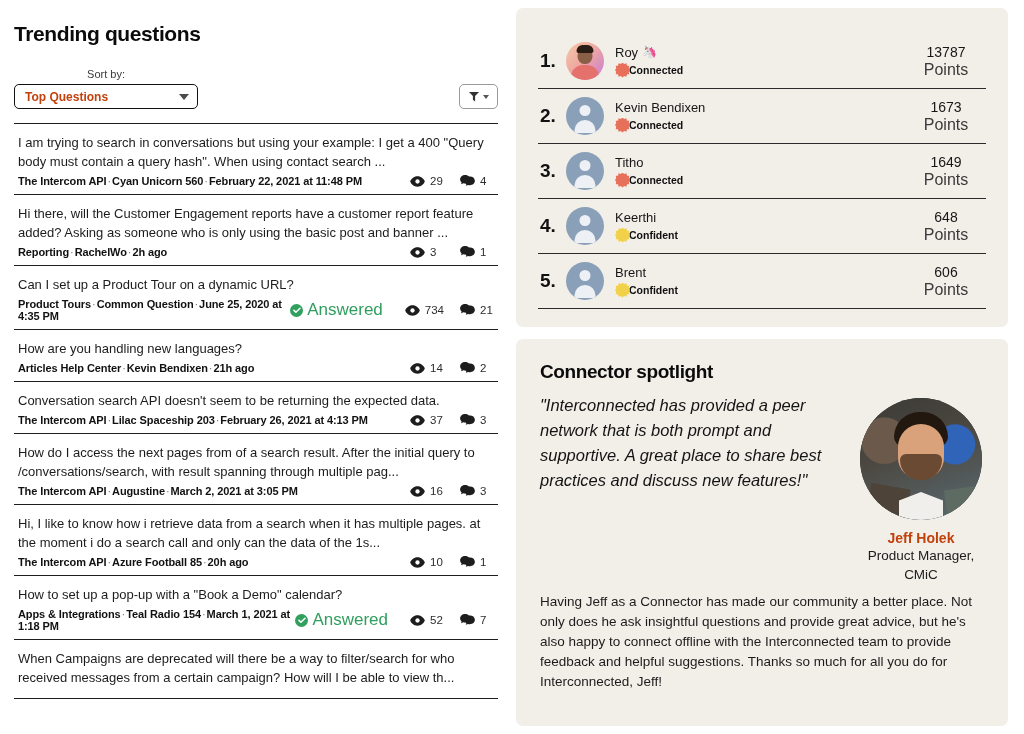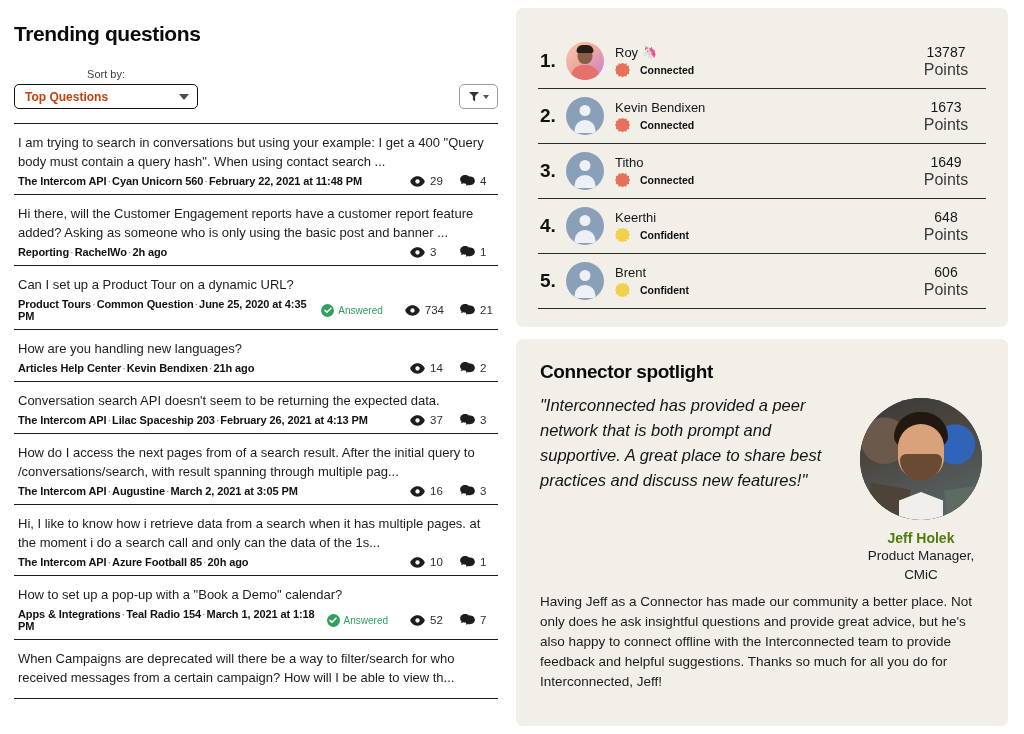--- a/index.html
+++ b/index.html
@@ -94,21 +94,21 @@
   .q-meta {
     font-size: 11px;
     font-weight: bold;
     color: #111;
     letter-spacing: -0.1px;
   }
   .q-meta .sep { font-weight: normal; color: #777; padding: 0 1px; }
   .q-stats { display: flex; align-items: center; gap: 16px; }
   .answered {
     display: flex; align-items: center; gap: 4px;
-    font-size: 10px; color: #2f9e5e;
+    font-size: 17px; color: #2f9e5e;
     margin-right: 6px;
   }
   .check-circle {
     width: 13px; height: 13px; border-radius: 50%;
     background: #31a05f;
     display: inline-flex; align-items: center; justify-content: center;
   }
   .check-circle svg { display: block; }
   .stat { display: flex; align-items: center; gap: 5px; min-width: 34px; }
   .stat-num { font-size: 11.5px; color: #2d2d2d; }
@@ -190,21 +190,21 @@
     width: 15px; height: 15px; flex: 0 0 15px;
     margin-right: -1px;
     clip-path: polygon(50% 0%, 61% 10%, 76% 5%, 80% 21%, 95% 22%, 92% 38%,
                        100% 50%, 92% 62%, 95% 78%, 80% 79%, 76% 95%, 61% 90%,
                        50% 100%, 39% 90%, 24% 95%, 20% 79%, 5% 78%, 8% 62%,
                        0% 50%, 8% 38%, 5% 22%, 20% 21%, 24% 5%, 39% 10%);
   }
   .sb-connected { background: #E7705A; }
   .sb-confident { background: #F2D14A; }
   .badge-text {
-    font-size: 10.5px; font-weight: bold; color: #101010; margin-left: 11px;
+    font-size: 10.5px; font-weight: bold; color: #101010;
   }
   .conn-points { text-align: center; width: 76px; flex: 0 0 76px; }
   .pts-num { font-size: 14px; color: #161616; line-height: 17px; }
   .pts-label { font-size: 16px; color: #3a3a3a; }
 
   
   .card-spotlight { padding: 22px 22px 20px 24px; flex: 1 1 auto; }
   .spot-title {
     font-size: 19px; font-weight: bold;
     letter-spacing: -0.4px; color: #0b0b0b;
@@ -254,21 +254,21 @@
   .spot-photo .s-jacket-l {
     position: absolute; left: 8px; bottom: 0;
     width: 40px; height: 34px; background: #4e4338;
     transform: rotate(10deg);
   }
   .spot-photo .s-jacket-r {
     position: absolute; right: 2px; bottom: 0;
     width: 34px; height: 32px; background: #5d6b63;
     transform: rotate(-8deg);
   }
-  .spot-name { font-size: 14px; font-weight: bold; color: #4d7c0f; }
+  .spot-name { font-size: 14px; font-weight: bold; color: #c2410c; }
   .spot-role { font-size: 13.5px; line-height: 19px; color: #1c1c1c; }
   .spot-body {
     font-size: 13.5px; line-height: 20px;
     color: #1c1c1c; margin-top: 8px;
   }
 </style>
 </head>
 <body>
 
 <div class="page">

